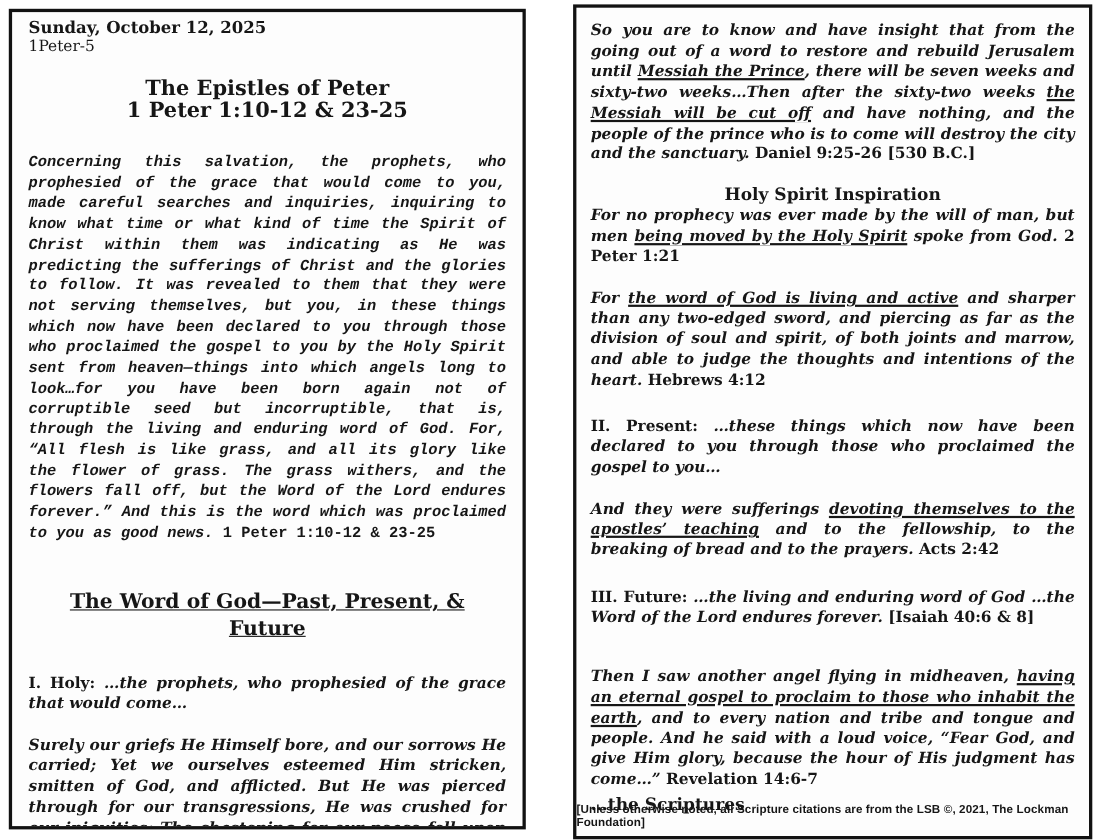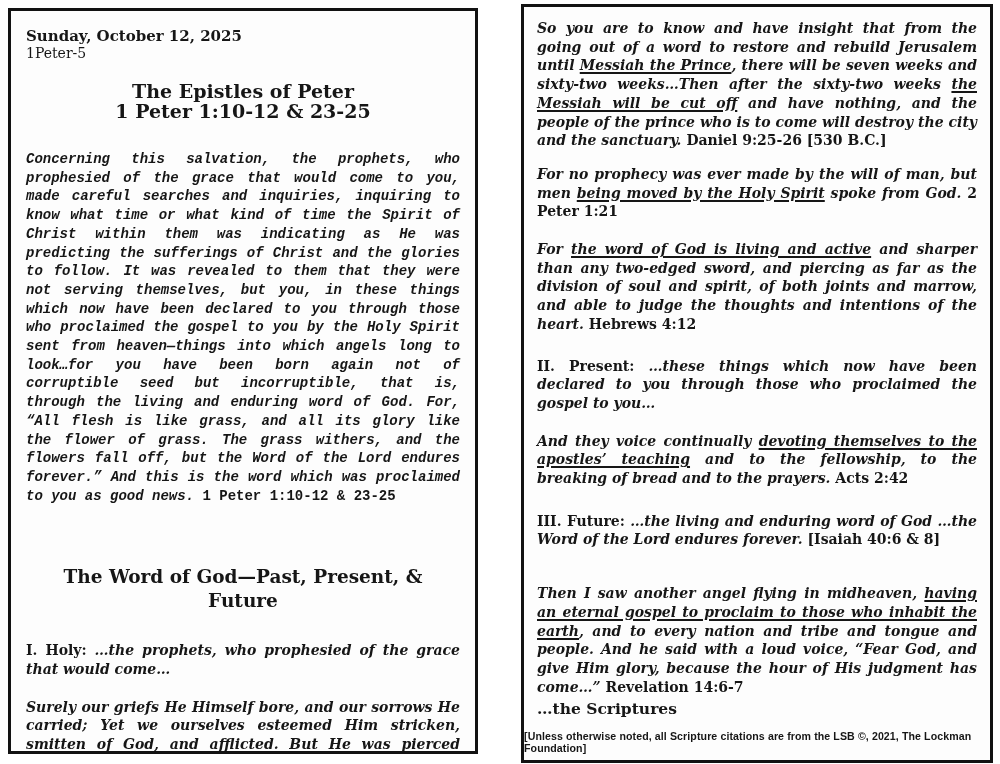--- a/index.html
+++ b/index.html
@@ -1,38 +1,38 @@
 <!DOCTYPE html>
 <html><head>
 <meta charset="utf-8">
 <style>
   * { margin:0; padding:0; box-sizing:border-box; }
   html,body { width:1000px; height:764px; background:#ffffff; font-family:"DejaVu Serif","Liberation Serif",serif; }
   .sheet { position:absolute; background:#fdfdfd; border:3px solid #121212; color:#161616; font-weight:700; overflow:hidden; }
-  #page-left  { left:8px;  top:8px;  width:470px; height:746px; padding:16px 15px; }
+  #page-left  { left:8px;  top:8px;  width:470px; height:746px; padding:5px 15px; }
   #page-right { left:521px; top:4px; width:472px; height:759px; padding:10px 13px; }
 
   .body-text { font-size:14px; line-height:18.7px; }
   .para { text-align:justify; }
   .seg.italic    { font-style:italic; }
   .seg.underline { font-style:italic; text-decoration:underline; text-decoration-thickness:1.5px; text-underline-offset:2px; }
   .seg.ref, .seg.lead { font-style:normal; }
 
   .date-line { font-size:15px; }
   .doc-id { font-size:14px; font-weight:400; }
   .center { text-align:center; }
   .title-block { margin-top:21px; font-size:19px; line-height:19.5px; }
   .peter-quote { margin-top:29px;font-family:Liberation Mono, monospace; }
-  .main-heading { margin-top:60px; font-size:18.5px; line-height:24px; }
+  .main-heading { margin-top:42px; font-size:18.5px; line-height:24px;text-decoration:underline; }
   .past-point { margin-top:28px; }
   .isaiah-quote { margin-top:19px; }
 
   .daniel-quote { margin-top:2px; }
   .sub-heading { margin-top:17px; font-size:15.5px; line-height:20px; }
-  .peter2-quote { margin-top:15px; }
+  .peter2-quote { }
   .hebrews-quote { margin-top:19px; }
   .present-point { margin-top:23px; }
   .acts-quote { margin-top:19px; }
   .future-point { margin-top:24px; }
   .revelation-quote { margin-top:35px; }
   .exiles-heading { margin-top:19px; font-size:15.5px; line-height:20px; }
   .exiles-list { margin-top:3px; font-size:15.5px; line-height:19px; }
   .footer-note { position:absolute; left:0; right:0; bottom:6px; text-align:left;
                  font-family:"Liberation Sans",sans-serif; font-size:10.6px; font-weight:700; letter-spacing:0.1px; }
 </style>
@@ -53,28 +53,29 @@
   <div class="main-heading center">The Word of God—Past, Present, &amp; Future</div>
 
   <div class="body-text para past-point"><span class="seg lead">I. Holy:  </span><span class="seg italic">…the prophets, who prophesied of the grace that would come…</span></div>
 
   <div class="body-text para isaiah-quote"><span class="seg italic">Surely our griefs He Himself bore, and our sorrows He carried; Yet we ourselves esteemed Him stricken, smitten of God, and afflicted. But He was pierced through for our transgressions, He was crushed for our iniquities; The chastening for our peace fell upon Him, and by His wounds we are healed. All of us like sheep have gone astray, each of us has turned to his own way; But Yahweh has caused the iniquity of us all to fall on Him.</span><br></div>
 </div>
 
 <div class="sheet" id="page-right">
   <div class="body-text para daniel-quote"><span class="seg italic">So you are to know and have insight that from the going out of a word to restore and rebuild Jerusalem until </span><span class="seg underline">Messiah the Prince</span><span class="seg italic">, there will be seven weeks and sixty-two weeks…Then after the sixty-two weeks </span><span class="seg underline">the Messiah will be cut off</span><span class="seg italic"> and have nothing, and the people of the prince who is to come will destroy the city and the sanctuary. </span><span class="seg ref">Daniel 9:25-26 [530 B.C.]</span></div>
 
+  <div class="sub-heading center">Holy Spirit Inspiration</div>
 
   <div class="body-text para peter2-quote"><span class="seg italic">For no prophecy was ever made by the will of man, but men </span><span class="seg underline">being moved by the Holy Spirit</span><span class="seg italic"> spoke from God. </span><span class="seg ref">2 Peter 1:21</span></div>
 
   <div class="body-text para hebrews-quote"><span class="seg italic">For </span><span class="seg underline">the word of God is living and active</span><span class="seg italic"> and sharper than any two-edged sword, and piercing as far as the division of soul and spirit, of both joints and marrow, and able to judge the thoughts and intentions of the heart.  </span><span class="seg ref">Hebrews 4:12</span></div>
 
   <div class="body-text para present-point"><span class="seg lead">II. Present:  </span><span class="seg italic">…these things which now have been declared to you through those who proclaimed the gospel to you…</span></div>
 
-  <div class="body-text para acts-quote"><span class="seg italic">And they voice continually </span><span class="seg underline">devoting themselves to the apostles’ teaching</span><span class="seg italic"> and to the fellowship, to the breaking of bread and to the prayers.  </span><span class="seg ref">Acts 2:42</span></div>
+  <div class="body-text para acts-quote"><span class="seg italic">And they were sufferings </span><span class="seg underline">devoting themselves to the apostles’ teaching</span><span class="seg italic"> and to the fellowship, to the breaking of bread and to the prayers.  </span><span class="seg ref">Acts 2:42</span></div>
 
   <div class="body-text para future-point"><span class="seg lead">III. Future:  </span><span class="seg italic">…the living and enduring word of God …the Word of the Lord endures forever.  </span><span class="seg ref">[Isaiah 40:6 &amp; 8]</span></div>
 
   <div class="body-text para revelation-quote"><span class="seg italic">Then I saw another angel flying in midheaven, </span><span class="seg underline">having an eternal gospel to proclaim to those who inhabit the earth</span><span class="seg italic">, and to every nation and tribe and tongue and people. And he said with a loud voice, “Fear God, and give Him glory, because the hour of His judgment has come…” </span><span class="seg ref">Revelation 14:6-7</span></div>
 
 
   <div class="exiles-list">
     <div>…the Scriptures</div>
 
   </div>

